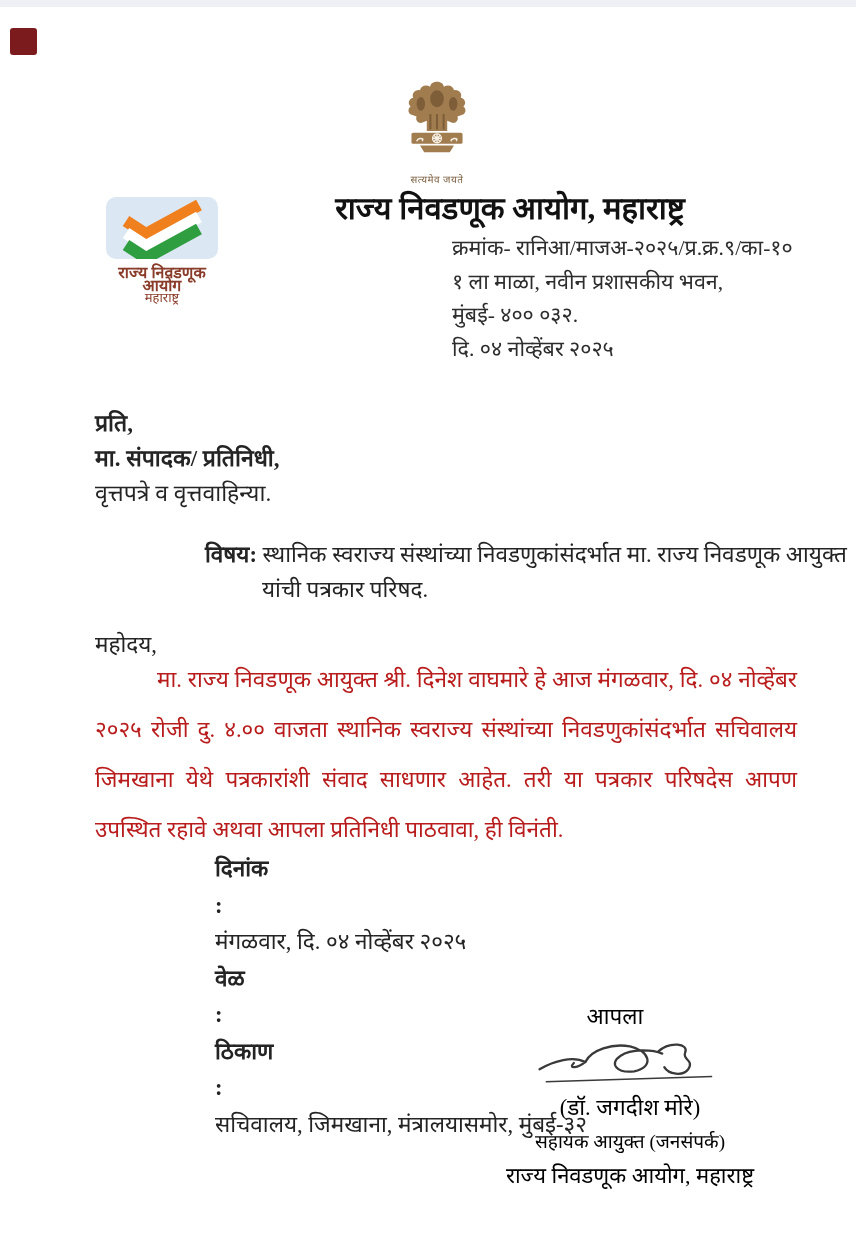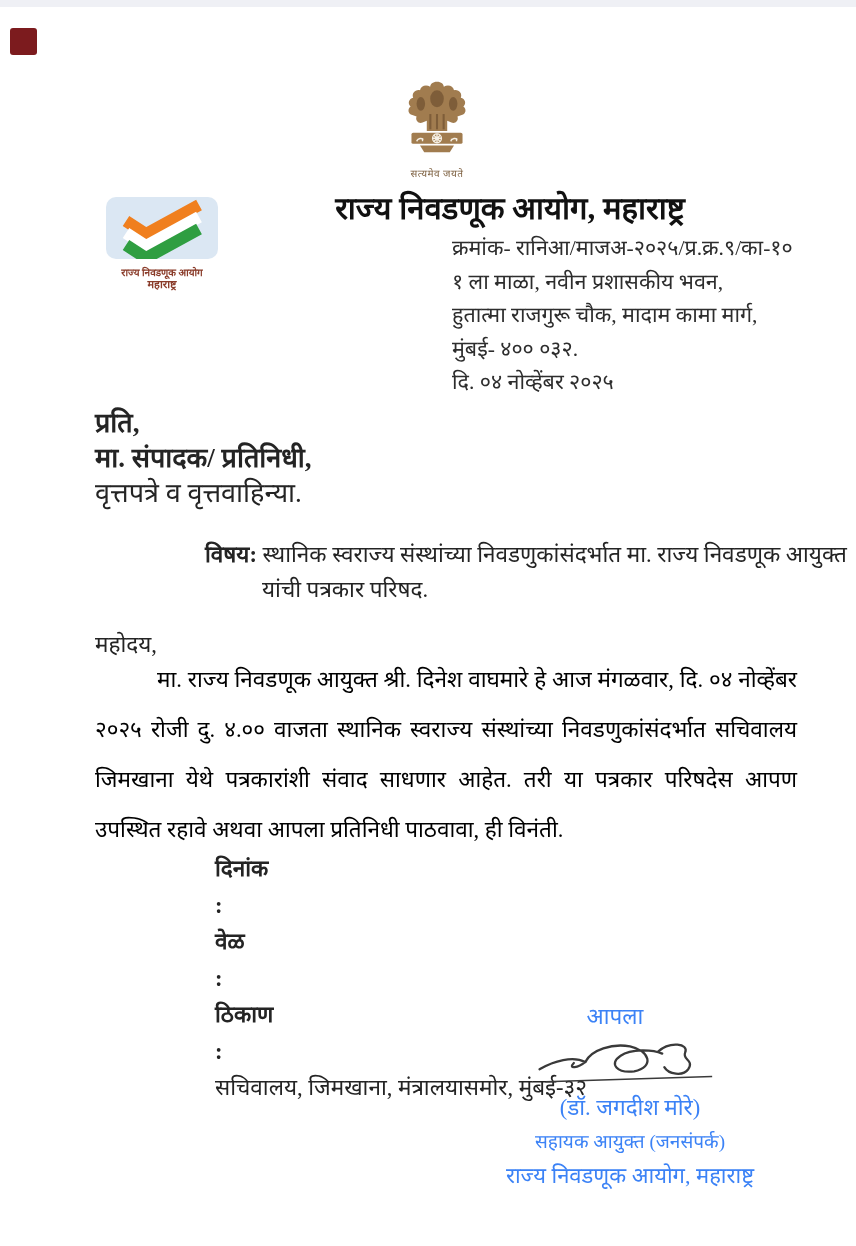--- a/index.html
+++ b/index.html
@@ -15,67 +15,67 @@
   .top-bar {
     position: absolute; left: 0; top: 0; width: 856px; height: 7px;
     background: #eff0f5;
   }
   .rec-dot {
     position: absolute; left: 10px; top: 28px; width: 27px; height: 27px;
     background: #7c1b1e; border-radius: 3px;
   }
 
   .emblem-wrap { position: absolute; left: 394px; top: 80px; width: 86px; text-align: center; }
-  .emblem-caption { margin-top: 2px; font-size: 10px; color: #7d6040; letter-spacing: 0.5px; }
+  .emblem-caption { margin-top: 8px; font-size: 10px; color: #7d6040; letter-spacing: 0.5px; }
 
   .org-title {
     position: absolute; left: 250px; top: 186px; width: 520px;
     text-align: center; font-size: 31px; font-weight: bold; color: #111;
     white-space: nowrap;
   }
 
   .logo-wrap { position: absolute; left: 106px; top: 197px; width: 112px; text-align: center; }
-  .logo-caption1 { margin-top: 3px; font-size: 10px; font-weight: bold; color: #8a3c2a; line-height: 13px; }
-  .logo-caption2 { font-size: 11px; font-weight: bold; color: #8a3c2a; line-height: 11px; }
+  .logo-caption1 { margin-top: 3px; font-size: 16px; font-weight: bold; color: #8a3c2a; line-height: 13px; }
+  .logo-caption2 { font-size: 13px; font-weight: normal; color: #8a3c2a; line-height: 11px; }
 
   .ref-block {
     position: absolute; left: 452px; top: 232px; width: 395px;
     font-size: 21.5px; line-height: 33.5px; color: #2d2d2d;
   }
 
   .recipient {
     position: absolute; left: 95px; top: 406px;
-    font-size: 27px; line-height: 35px; color: #242424;
+    font-size: 23px; line-height: 35px; color: #242424;
   }
   .bold { font-weight: bold; }
 
   .subject {
     position: absolute; left: 205px; top: 537px; width: 612px;
     font-size: 22.5px; line-height: 35px; color: #242424;
     padding-left: 57px; text-indent: -57px;
   }
   .subject .label { font-weight: bold; }
 
   .greeting { position: absolute; left: 95px; top: 628px; font-size: 22.5px; color: #242424; }
 
   .body-para {
     position: absolute; left: 95px; top: 655px; width: 702px;
-    font-size: 22.5px; line-height: 50px; color: #000000;
+    font-size: 22.5px; line-height: 50px; color: #b91c1c;
     text-align: justify; text-indent: 62px;
   }
 
   .details { position: absolute; left: 215px; top: 851px; font-size: 22.5px; color: #242424; }
   .details .row { display: flex; line-height: 36.5px; flex-direction: column; }
   .details .dl-label { width: 88px; font-weight: bold; }
   .details .dl-colon { width: 24px; font-weight: bold; }
   .details .dl-value { white-space: nowrap; }
 
   .sign-block {
     position: absolute; left: 465px; top: 1000px; width: 330px;
-    text-align: center; color: #3b82f6;
+    text-align: center; color: #000000;
   }
   .sign-closing { font-size: 22.5px; margin-bottom: 6px; padding-right: 30px; }
   .sign-scribble { height: 52px; }
   .sign-name { font-size: 22.5px; margin-top: 2px; line-height: 34px; }
   .sign-designation { font-size: 19px; line-height: 34px; }
   .sign-org { font-size: 22px; line-height: 34px; white-space: nowrap; }
 </style>
 </head>
 <body>
 
@@ -126,21 +126,20 @@
       <path d="M20 36 L40 49 L93 20" stroke="#ffffff" stroke-width="12" fill="none"></path>
       <path d="M20 48 L40 61 L93 32" stroke="#2f9e41" stroke-width="12" fill="none"></path>
     </svg>
     <div class="logo-caption1">राज्य निवडणूक आयोग</div>
     <div class="logo-caption2">महाराष्ट्र</div>
   </div>
 
   <div class="ref-block">
     <div>क्रमांक- रानिआ/माजअ-२०२५/प्र.क्र.९/का-१०</div>
     <div>१ ला माळा, नवीन प्रशासकीय भवन,</div>
-    <div>हुतात्मा राजगुरू चौक, मादाम कामा मार्ग,</div>
     <div>मुंबई- ४०० ०३२.</div>
     <div>दि. ०४ नोव्हेंबर २०२५</div>
   </div>
 
   <div class="recipient">
     <div class="bold">प्रति,</div>
     <div class="bold">मा. संपादक/ प्रतिनिधी,</div>
     <div>वृत्तपत्रे व वृत्तवाहिन्या.</div>
   </div>
 
@@ -149,20 +148,21 @@
   </div>
 
   <div class="greeting">महोदय,</div>
 
   <div class="body-para">मा. राज्य निवडणूक आयुक्त श्री. दिनेश वाघमारे हे आज मंगळवार, दि. ०४ नोव्हेंबर २०२५ रोजी दु. ४.०० वाजता स्थानिक स्वराज्य संस्थांच्या निवडणुकांसंदर्भात सचिवालय जिमखाना येथे पत्रकारांशी संवाद साधणार आहेत. तरी या पत्रकार परिषदेस आपण उपस्थित रहावे अथवा आपला प्रतिनिधी पाठवावा, ही विनंती.</div>
 
   <div class="details">
     <div class="row">
       <span class="dl-label">दिनांक</span>
       <span class="dl-colon">:</span>
+      <span class="dl-value">मंगळवार, दि. ०४ नोव्हेंबर २०२५</span>
     </div>
     <div class="row">
       <span class="dl-label">वेळ</span>
       <span class="dl-colon">:</span>
     </div>
     <div class="row">
       <span class="dl-label">ठिकाण</span>
       <span class="dl-colon">:</span>
       <span class="dl-value">सचिवालय, जिमखाना, मंत्रालयासमोर, मुंबई-३२</span>
     </div>

